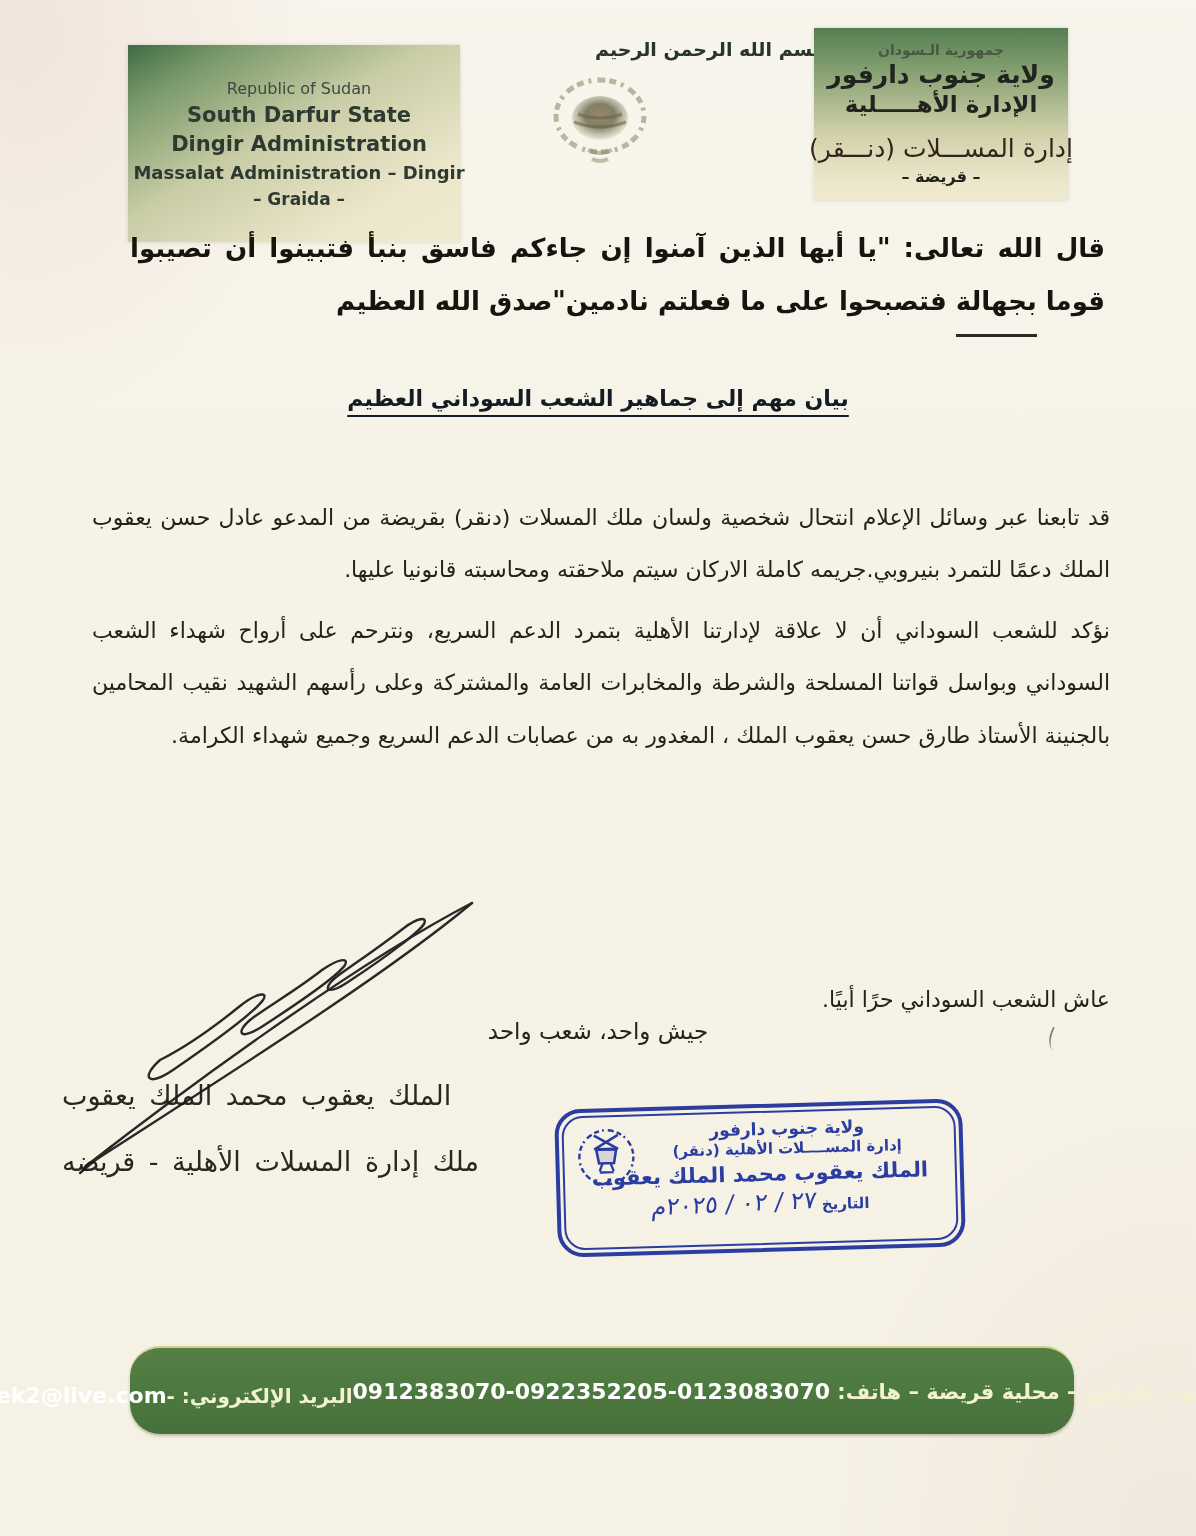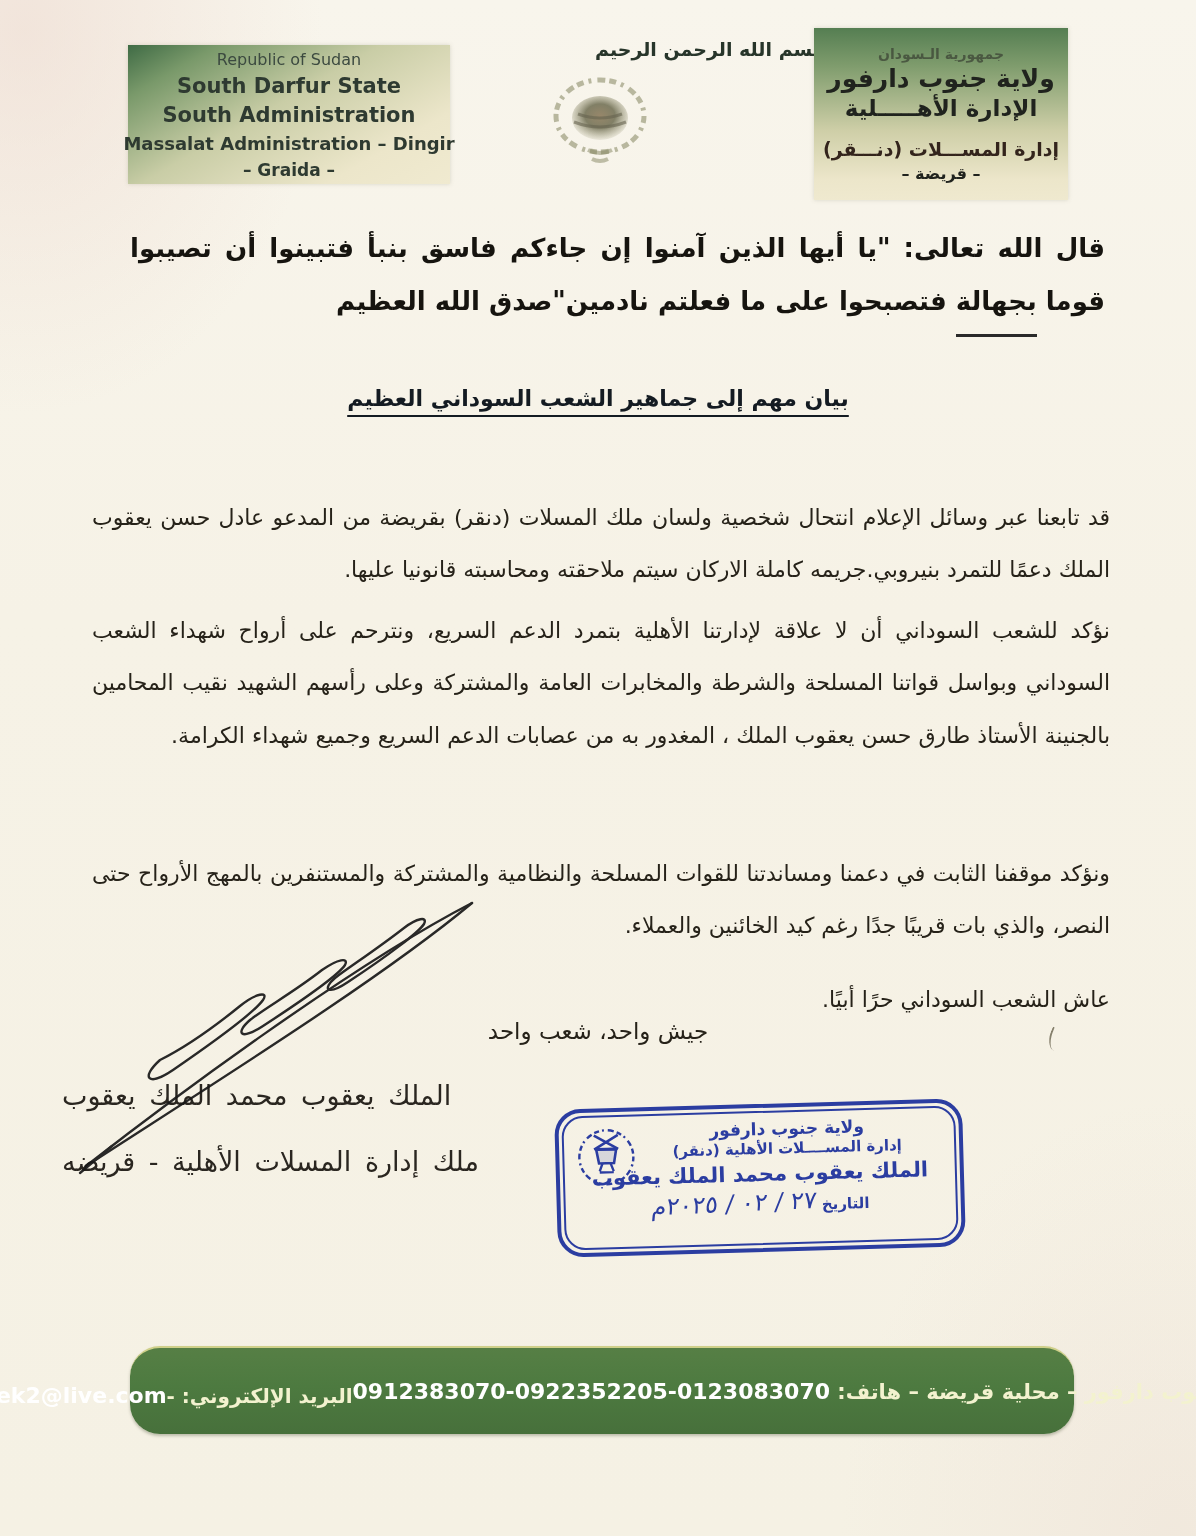--- a/index.html
+++ b/index.html
@@ -13,45 +13,46 @@
     margin:0 auto;
     background:
       radial-gradient(ellipse at 2% 2%, rgba(236,215,205,.55) 0%, rgba(236,215,205,0) 18%),
       radial-gradient(ellipse at 98% 100%, rgba(235,220,210,.4) 0%, rgba(235,220,210,0) 20%),
       linear-gradient(180deg,#f8f5ec 0%,#f6f2e6 40%,#f5f1e4 100%);
     overflow:hidden;
     color:#211f1b;
   }
   
   .hdr-left{
-    position:absolute;left:128px;top:45px;width:322px;height:139px;
+    position:absolute;left:128px;top:45px;width:322px;height:197px;
     background:linear-gradient(150deg,#3f6b45 0%,#79996a 16%,#c9cda6 45%,#ece6ca 78%,#f0ead0 100%);
     display:flex;flex-direction:column;align-items:center;justify-content:center;
     text-align:center;color:#2e3a31;
     box-shadow:0 0 4px rgba(120,120,90,.25);
+    padding-left:10px;
   }
   .hdr-left .l1{font-size:16px;font-weight:400;color:#3c4a40;white-space:nowrap;}
   .hdr-left .l2{font-size:21px;font-weight:700;margin-top:5px;white-space:nowrap;}
   .hdr-left .l3{font-size:21px;font-weight:700;margin-top:5px;white-space:nowrap;}
   .hdr-left .l4{font-size:18px;font-weight:700;margin-top:6px;white-space:nowrap;}
   .hdr-left .l5{font-size:17px;font-weight:700;margin-top:6px;white-space:nowrap;}
   .hdr-center{position:absolute;left:520px;top:38px;width:300px;}
   .basmala{font-size:19px;font-weight:700;color:#27352a;direction:rtl;white-space:nowrap;}
   .center-emblem{position:absolute;left:24px;top:34px;width:112px;height:100px;filter:blur(.6px);opacity:.85;}
   .hdr-right{
     position:absolute;left:814px;top:28px;width:254px;height:172px;
     background:linear-gradient(180deg,#557e52 0%,#7f9c6d 22%,#cfcfa8 60%,#ece6ca 88%,#efe9cf 100%);
     display:flex;flex-direction:column;align-items:center;justify-content:center;
     direction:rtl;text-align:center;color:#20231e;
     box-shadow:0 0 4px rgba(120,120,90,.25);
   }
   .hdr-right .r1{font-size:14px;font-weight:700;color:#3c4435;opacity:.75;white-space:nowrap;}
   .hdr-right .r2{font-size:25px;font-weight:700;margin-top:2px;white-space:nowrap;}
   .hdr-right .r3{font-size:23px;font-weight:700;margin-top:2px;white-space:nowrap;}
-  .hdr-right .r4{font-size:19px;font-weight:700;margin-top:17px;color:#33241c;white-space:nowrap;}
+  .hdr-right .r4{font-size:25px;font-weight:400;margin-top:17px;color:#33241c;white-space:nowrap;}
   .hdr-right .r5{font-size:16px;font-weight:700;margin-top:4px;white-space:nowrap;}
   
   .ar{direction:rtl;unicode-bidi:embed;}
   .verse{
     position:absolute;left:130px;top:222px;width:975px;
     font-size:26px;font-weight:700;line-height:2.05;
     text-align:justify;text-align-last:right;color:#16140f;
   }
   .verse .u{border-bottom:3px solid #2a2a2a;padding-bottom:18px;}
   .doc-title{
@@ -125,21 +126,21 @@
   .footer .f2 .mail{color:#ffffff;direction:ltr;unicode-bidi:embed;font-size:22px;}
 </style>
 </head>
 <body>
 
 <div class="page">
 
   <div class="hdr-left">
     <div class="l1">Republic of Sudan</div>
     <div class="l2">South Darfur State</div>
-    <div class="l3">South Administration</div>
+    <div class="l3">Dingir Administration</div>
     <div class="l4">Massalat Administration – Dingir</div>
     <div class="l5">– Graida –</div>
   </div>
 
   <div class="hdr-center">
     <div class="basmala">بسم الله الرحمن الرحيم</div>
     <svg class="center-emblem" viewBox="0 0 112 100">
       <defs>
         <radialGradient id="blob" cx="50%" cy="45%" r="60%">
           <stop offset="0%" stop-color="#7a6643"></stop>
@@ -163,21 +164,20 @@
   </div>
 
   <div class="verse ar"><span>قال الله تعالى: "يا أيها الذين آمنوا إن جاءكم فاسق بنبأ فتبينوا أن تصيبوا قوما </span><span class="u">بجهالة</span><span> فتصبحوا على ما فعلتم نادمين"صدق الله العظيم</span></div>
 
   <div class="doc-title ar">
     <span>بيان مهم إلى جماهير الشعب السوداني العظيم</span>
   </div>
 
   <p class="para p1 ar">قد تابعنا عبر وسائل الإعلام انتحال شخصية ولسان ملك المسلات (دنقر) بقريضة من المدعو عادل حسن يعقوب الملك دعمًا للتمرد بنيروبي.جريمه كاملة الاركان سيتم ملاحقته ومحاسبته قانونيا عليها.</p>
   <p class="para p2 ar">نؤكد للشعب السوداني أن لا علاقة لإدارتنا الأهلية بتمرد الدعم السريع، ونترحم على أرواح شهداء الشعب السوداني وبواسل قواتنا المسلحة والشرطة والمخابرات العامة والمشتركة وعلى رأسهم الشهيد نقيب المحامين بالجنينة الأستاذ طارق حسن يعقوب الملك ، المغدور به من عصابات الدعم السريع وجميع شهداء الكرامة.</p>
-  <p class="para p4 ar">ونؤكد موقفنا الثابت في دعمنا ومساندتنا للقوات المسلحة والنظامية والمشتركة والمستنفرين بالمهج الأرواح حتى النصر، والذي بات قريبًا جدًا رغم كيد الخائنين والعملاء.</p>
   <p class="para p5 ar">عاش الشعب السوداني حرًا أبيًا.</p>
 
   <div class="slogan">جيش واحد، شعب واحد</div>
   <div class="stray-mark"></div>
 
   <div class="signoff1 ar">الملك يعقوب محمد الملك يعقوب</div>
   <div class="signoff2 ar">ملك إدارة المسلات الأهلية - قريضه</div>
 
   <svg class="signature-svg" viewBox="0 0 460 320">
     <g fill="none" stroke="#181818" stroke-width="2.4" stroke-linecap="round" opacity=".92">

